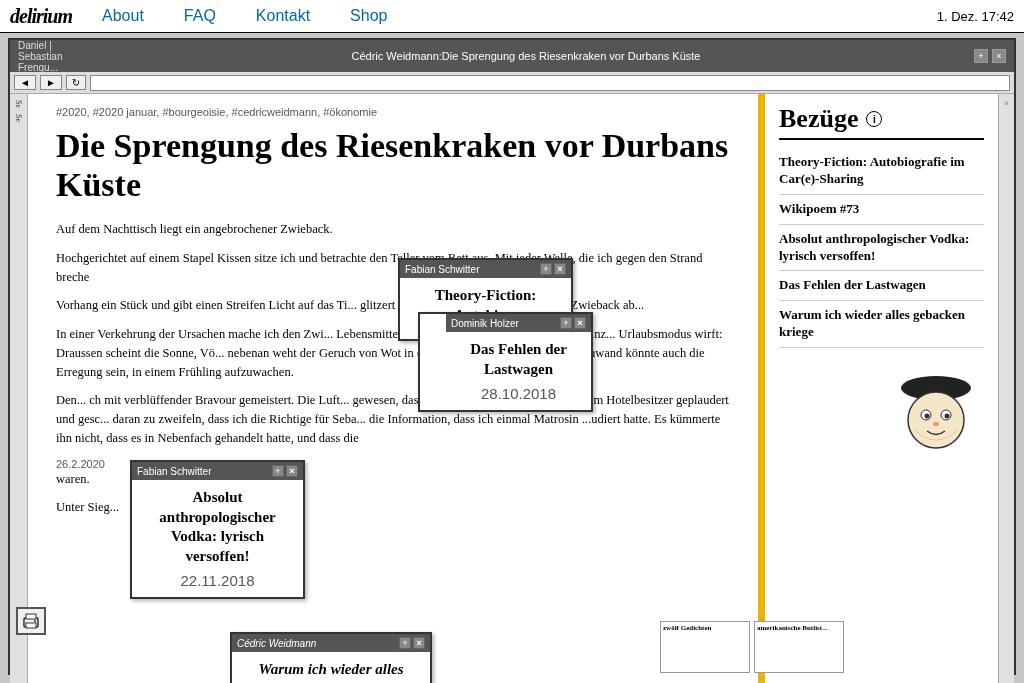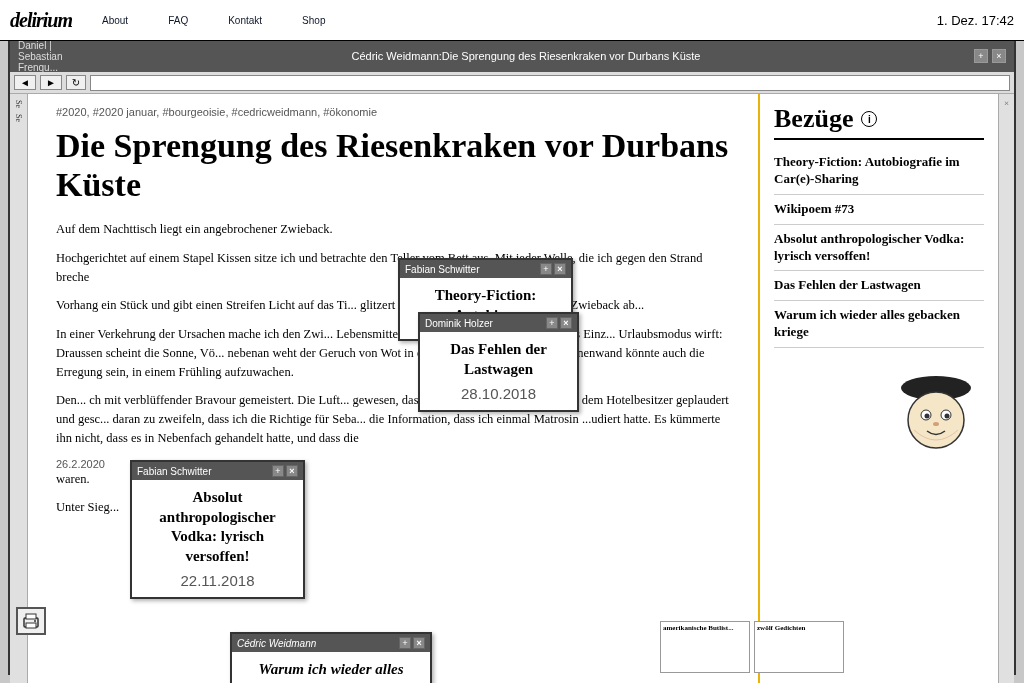--- a/index.html
+++ b/index.html
@@ -11,42 +11,42 @@
       overflow: hidden;
       position: relative;
     }
 
     
     #topbar {
       background: #fff;
       border-bottom: 1px solid #000;
       display: flex;
       align-items: center;
-      height: 41px;
+      height: 33px;
       padding: 0 10px;
       position: relative;
       z-index: 100;
     }
     #topbar .logo {
       font-family: 'Times New Roman', serif;
       font-size: 20px;
       font-style: italic;
       font-weight: bold;
       margin-right: 30px;
       letter-spacing: -1px;
     }
     #topbar nav {
       display: flex;
       gap: 40px;
       flex: 1;
     }
     #topbar nav a {
       text-decoration: none;
-      color: #0f172a;
-      font-size: 10px;
+      color: #0369a1;
+      font-size: 16px;
       font-family: Arial, sans-serif;
     }
     #topbar .datetime {
       font-size: 13px;
       font-family: Arial, sans-serif;
       margin-left: auto;
     }
 
     
     #browser-window {
@@ -174,21 +174,21 @@
       font-size: 12.5px;
       font-family: 'Times New Roman', serif;
       line-height: 1.5;
       margin-bottom: 10px;
     }
 
     
     #right-sidebar {
       width: 240px;
       padding: 10px 14px;
-      border-left: 2px solid #eab308;
+      border-left: 7px solid #eab308;
       background: #fff;
       overflow-y: auto;
     }
 
     .bezuege-title {
       font-size: 26px;
       font-weight: bold;
       font-family: 'Times New Roman', serif;
       margin-bottom: 4px;
       display: flex;
@@ -426,21 +426,21 @@
       <div class="popup-btn">
           <span class="x-mark">×</span>
         </div>
     </div>
   </div>
   <div class="popup-content">
     <div class="popup-title">Theory-Fiction: Autobio...</div>
   </div>
 </div>
 
-<div class="popup-window" style="top: 312px; left: 418px; width: 161px;">
+<div class="popup-window" style="top: 312px; left: 418px; width: 175px; padding-left: 26px;">
   <div class="popup-titlebar">
     <span>Dominik Holzer</span>
     <div class="popup-btns">
       <div class="popup-btn">
           <span class="plus-mark">+</span>
         </div>
       <div class="popup-btn">
           <span class="x-mark">×</span>
         </div>
     </div>
@@ -481,25 +481,25 @@
         </div>
     </div>
   </div>
   <div class="popup-content">
     <div class="popup-title">Warum ich wieder alles gebacken kriege</div>
   </div>
 </div>
 
 <div style="position: absolute; bottom: 10px; left: 660px; display: flex; gap: 4px; z-index: 60;">
   <div class="thumb-item">
+    <div class="thumb-title">zwölf Gedichten</div>
+  </div>
+  <div class="thumb-item">
     <div class="thumb-title">amerikanische
 Butlist...</div>
-  </div>
-  <div class="thumb-item">
-    <div class="thumb-title">zwölf Gedichten</div>
   </div>
 </div>
 
 <div style="position: absolute; bottom: 48px; left: 16px; z-index: 60;">
   <div style="width: 30px; height: 28px; border: 2px solid #555; background: #f0f0f0; display: flex; align-items: center; justify-content: center; cursor: pointer;">
     <svg width="18" height="18" viewBox="0 0 18 18">
       <rect x="2" y="6" width="14" height="9" rx="1" fill="none" stroke="#333" stroke-width="1.5"></rect>
       <rect x="4" y="11" width="10" height="5" fill="#fff" stroke="#333" stroke-width="1"></rect>
       <rect x="4" y="2" width="10" height="5" fill="#fff" stroke="#333" stroke-width="1"></rect>
       <circle cx="13" cy="9" r="1" fill="#333"></circle>

